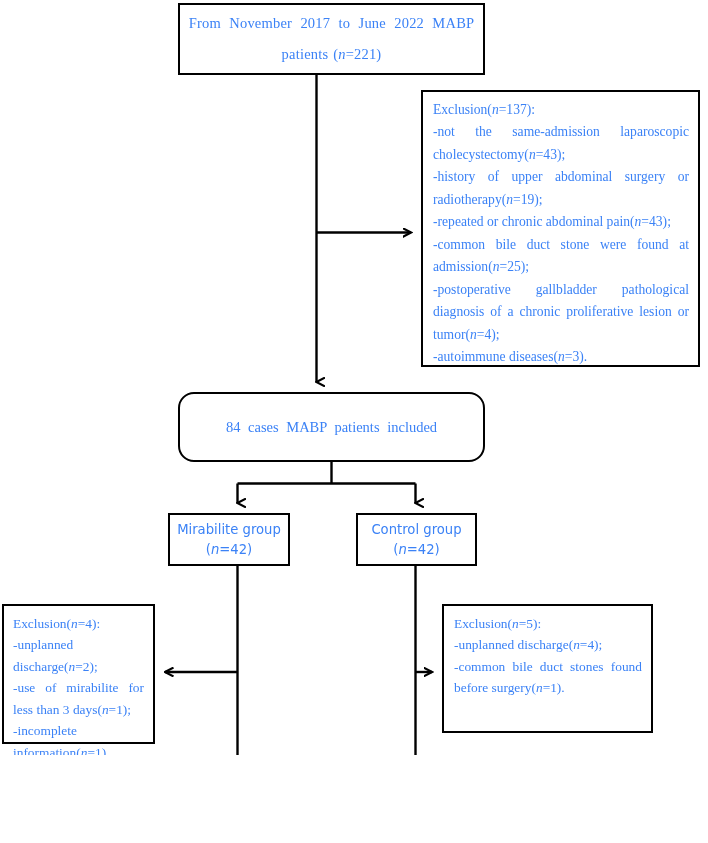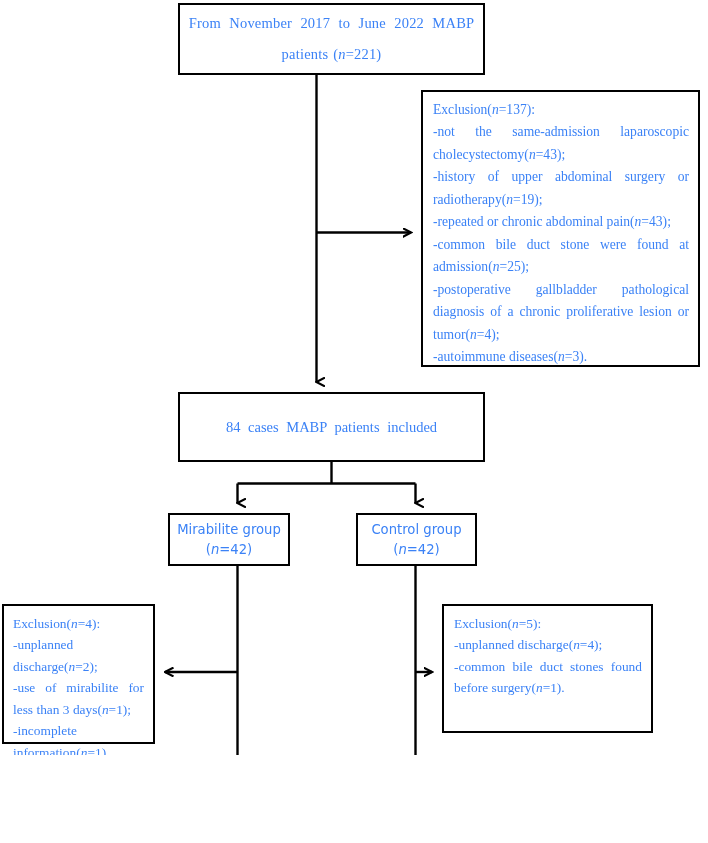--- a/index.html
+++ b/index.html
@@ -63,21 +63,21 @@
     left: 0;
     top: 0;
     width: 708px;
     height: 843px;
     z-index: 1;
     pointer-events: none;
   }
   
   #box-source     { left:178px; top:3px;   width:307px; height:72px;  }
   #box-exclusion-main { left:421px; top:90px;  width:279px; height:277px; }
-  #box-included   { left:178px; top:392px; width:307px; height:70px;  }
+  #box-included   { left:178px; top:392px; width:307px; height:70px;border-radius:16px;  }
   #box-mirabilite { left:168px; top:513px; width:122px; height:53px;  }
   #box-control    { left:356px; top:513px; width:121px; height:53px;  }
   #box-exclusion-left  { left:2px;   top:604px; width:153px; height:140px;padding-left:9px; }
   #box-exclusion-right { left:442px; top:604px; width:211px; height:129px; }
   #box-analyzed-left   { left:178px; top:834px; width:119px; height:51px;text-align:center;  }
   #box-analyzed-right  { left:356px; top:787px; width:120px; height:51px;  }
 
   
   #box-source .line-center { font-size: 14.5px; letter-spacing: 0.2px; }
   #box-source .l1 { word-spacing: 4.5px; margin-bottom: 14px; }

